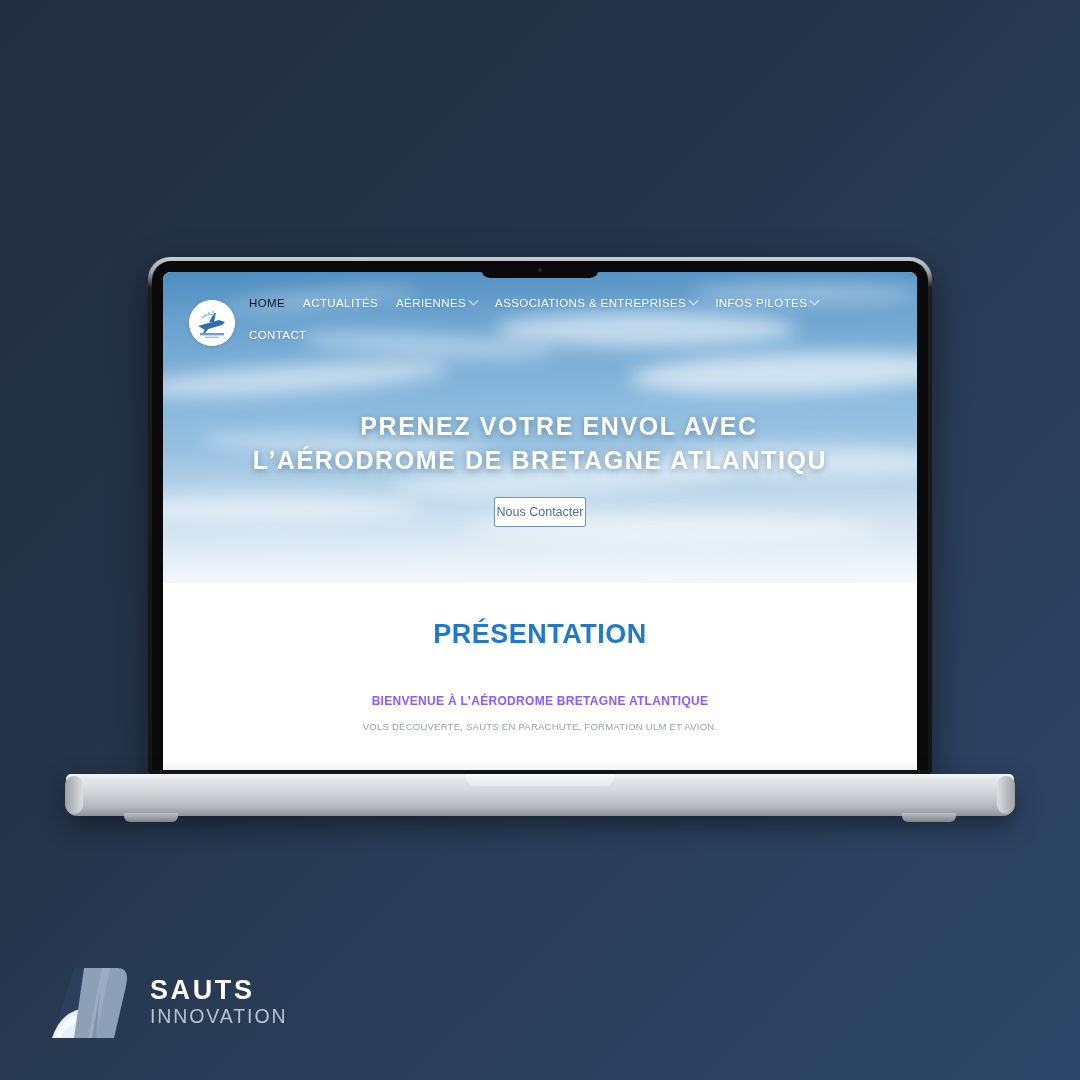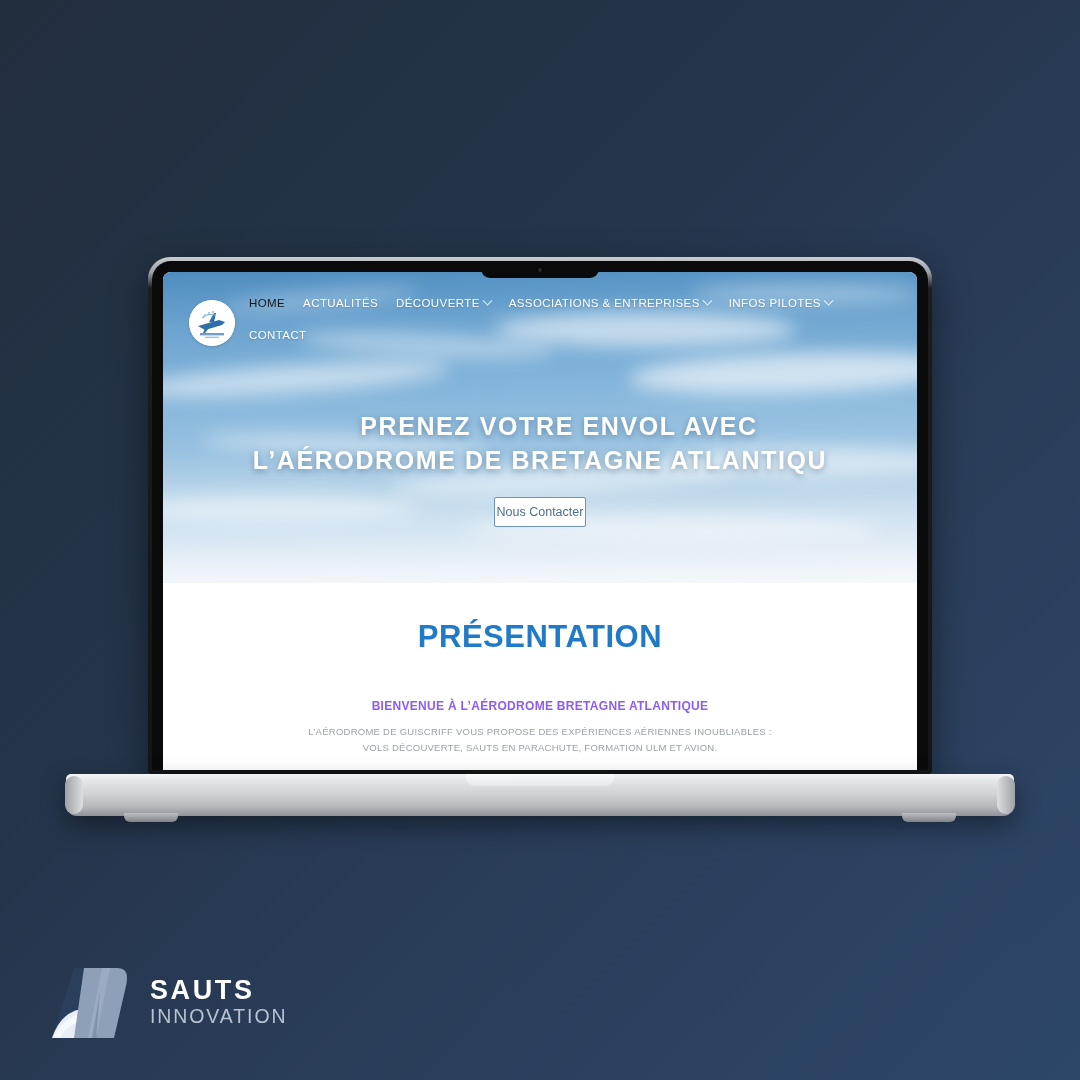--- a/index.html
+++ b/index.html
@@ -131,21 +131,21 @@
     padding:7px 2px; border-radius:2px;
     cursor:pointer;
   }
 
   
   .presentation {
     position:absolute; left:0; right:0; top:62.5%; bottom:0;
     background:#fff; text-align:center; padding-top:36px;
   }
   .pres-title {
-    color:#1f7ac7; font-weight:700; font-size:31px;
+    color:#1f7ac7; font-weight:700; font-size:27px;
     letter-spacing:.5px;
   }
   .pres-sub {
     margin-top:44px;
     color:#8b5cf6; font-weight:700; font-size:12px; letter-spacing:.3px;
   }
   .pres-body {
     margin-top:11px; color:#9aa1a8; font-size:9.5px;
     line-height:1.65; letter-spacing:.25px;
   }
@@ -237,21 +237,21 @@
 
               <div class="nav-col">
                 <div class="nav-row">
                   <div class="nav-item active">
                     <span>HOME</span>
                   </div>
                   <div class="nav-item">
                     <span>ACTUALITÉS</span>
                   </div>
                   <div class="nav-item">
-                    <span>DÉCOUVERTE</span>
+                    <span>AÉRIENNES</span>
                     <i class="chev"></i>
                   </div>
                   <div class="nav-item">
                     <span>ASSOCIATIONS &amp; ENTREPRISES</span>
                     <i class="chev"></i>
                   </div>
                   <div class="nav-item">
                     <span>INFOS PILOTES</span>
                     <i class="chev"></i>
                   </div>
@@ -268,21 +268,20 @@
               <div class="hero-l1">PRENEZ VOTRE ENVOL AVEC</div>
               <div class="hero-l2">L’AÉRODROME DE BRETAGNE ATLANTIQU</div>
               <div class="cta">Nous Contacter</div>
             </div>
           </div>
 
           <div class="presentation">
             <div class="pres-title">PRÉSENTATION</div>
             <div class="pres-sub">BIENVENUE À L’AÉRODROME BRETAGNE ATLANTIQUE</div>
             <div class="pres-body">
-              <div>L’AÉRODROME DE GUISCRIFF VOUS PROPOSE DES EXPÉRIENCES AÉRIENNES INOUBLIABLES :</div>
               <div>VOLS DÉCOUVERTE, SAUTS EN PARACHUTE, FORMATION ULM ET AVION.</div>
             </div>
           </div>
 
         </div>
       </div>
     </div>
   </div>
 
   <div class="base">

